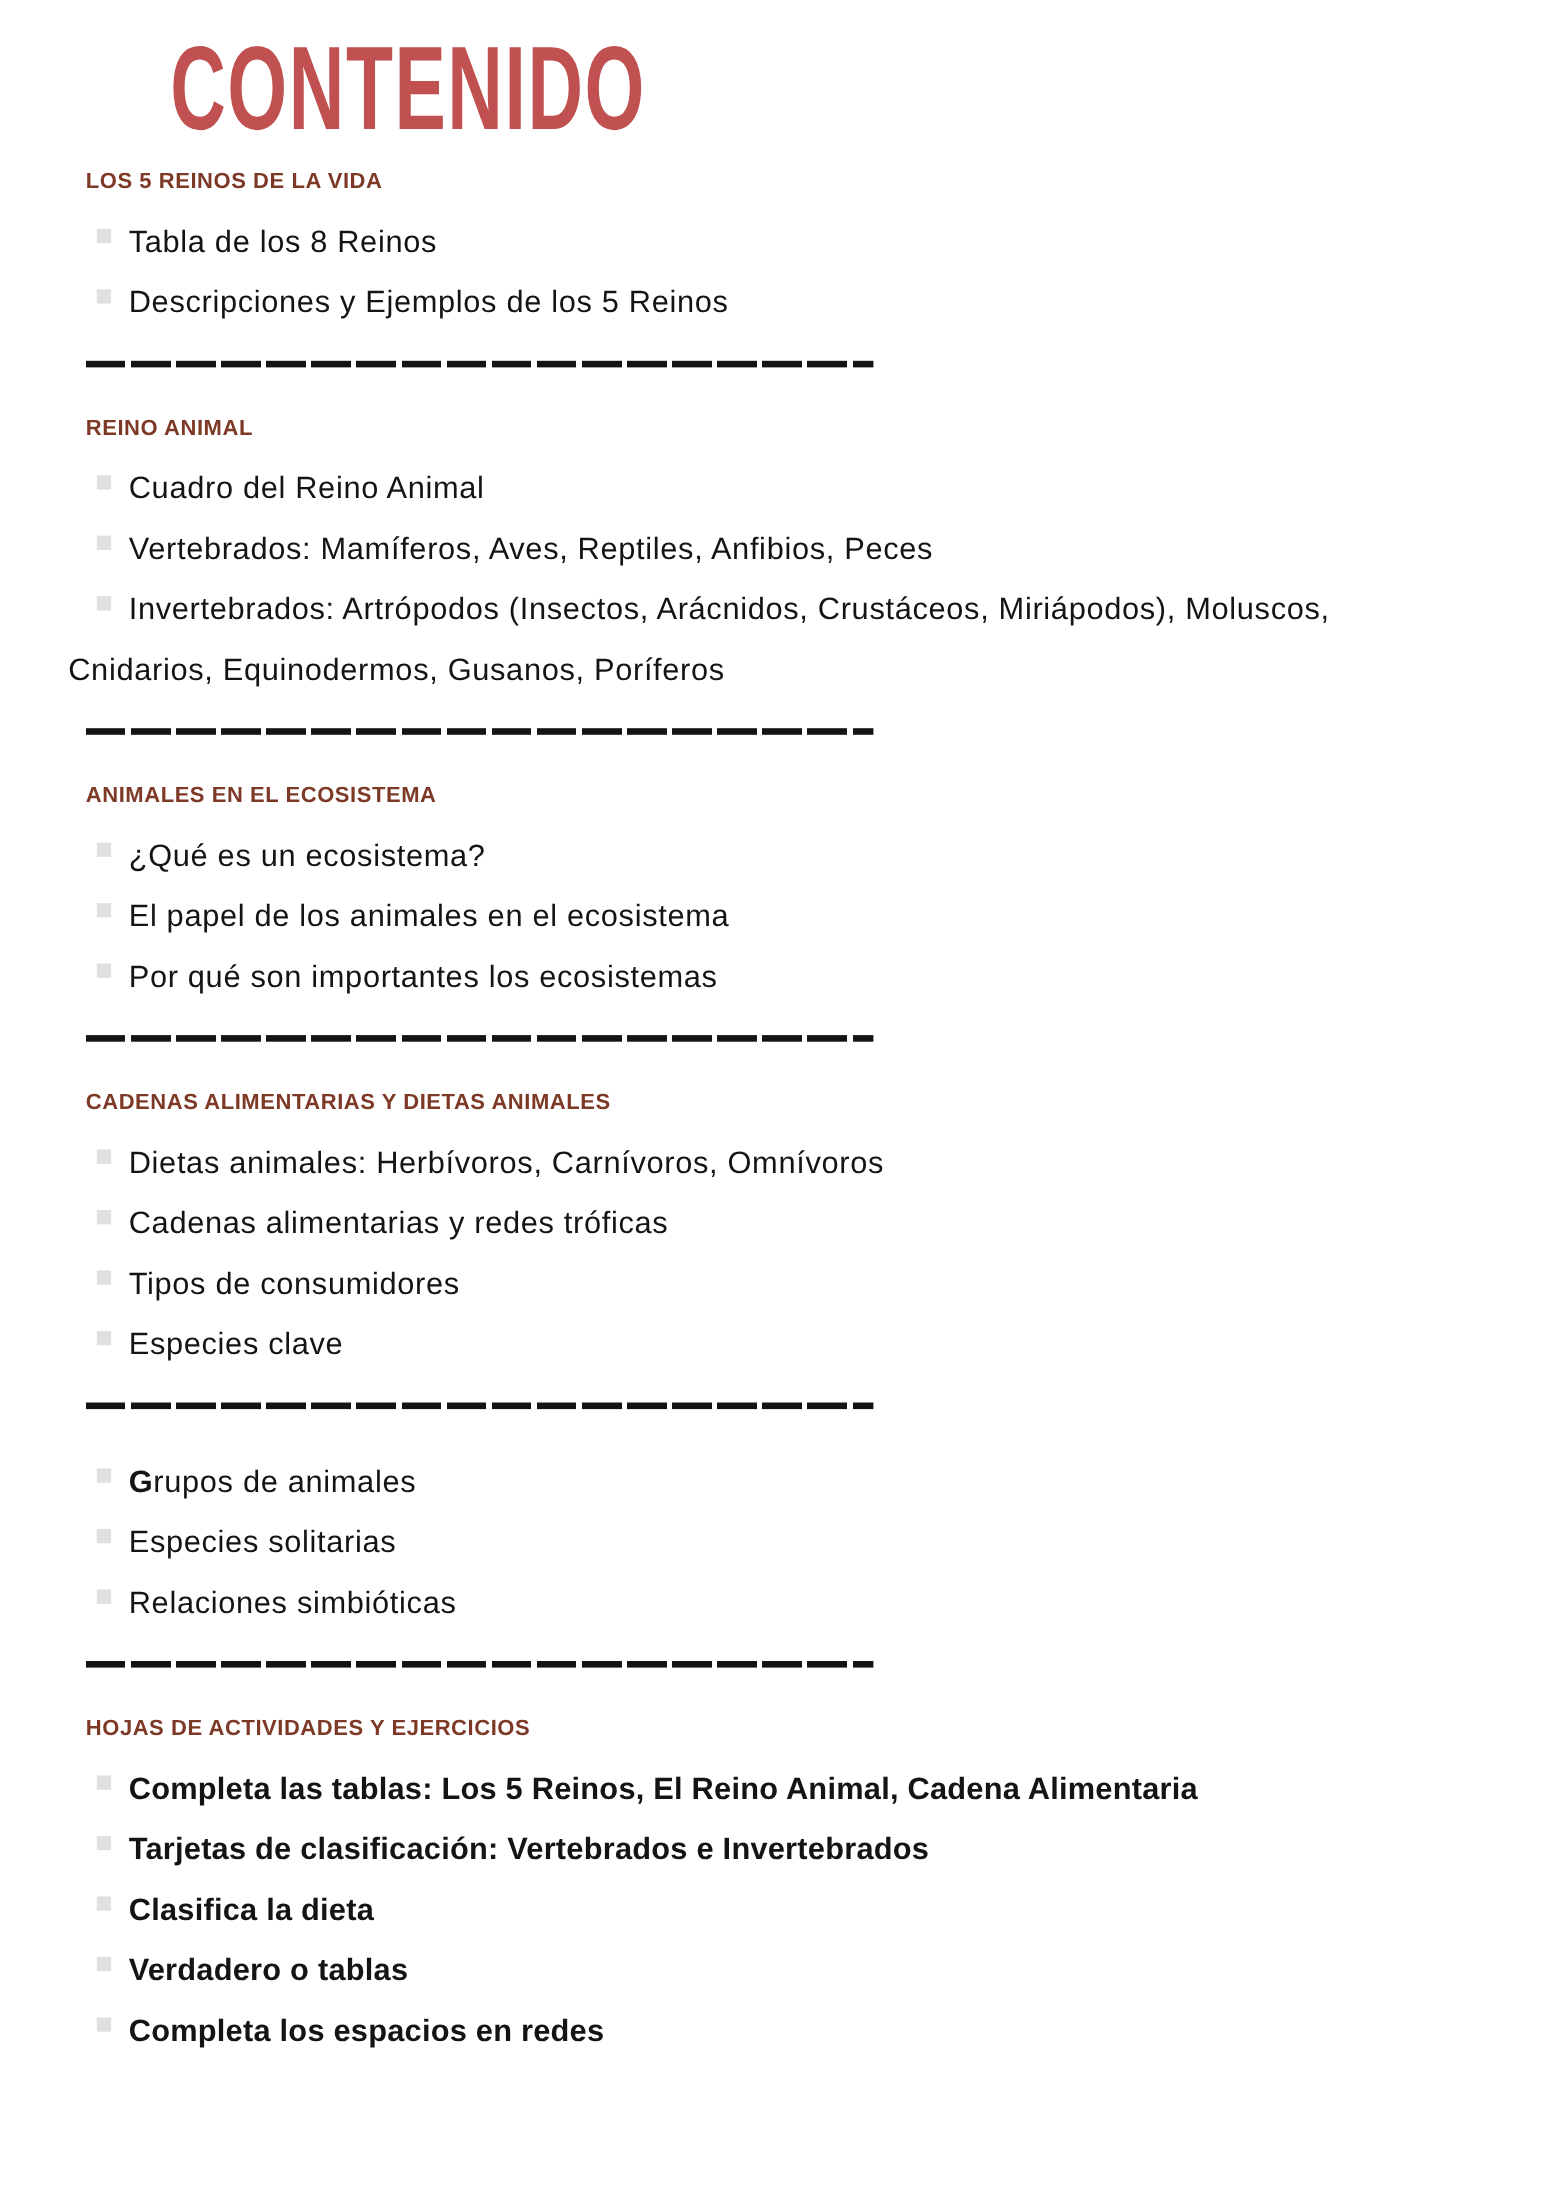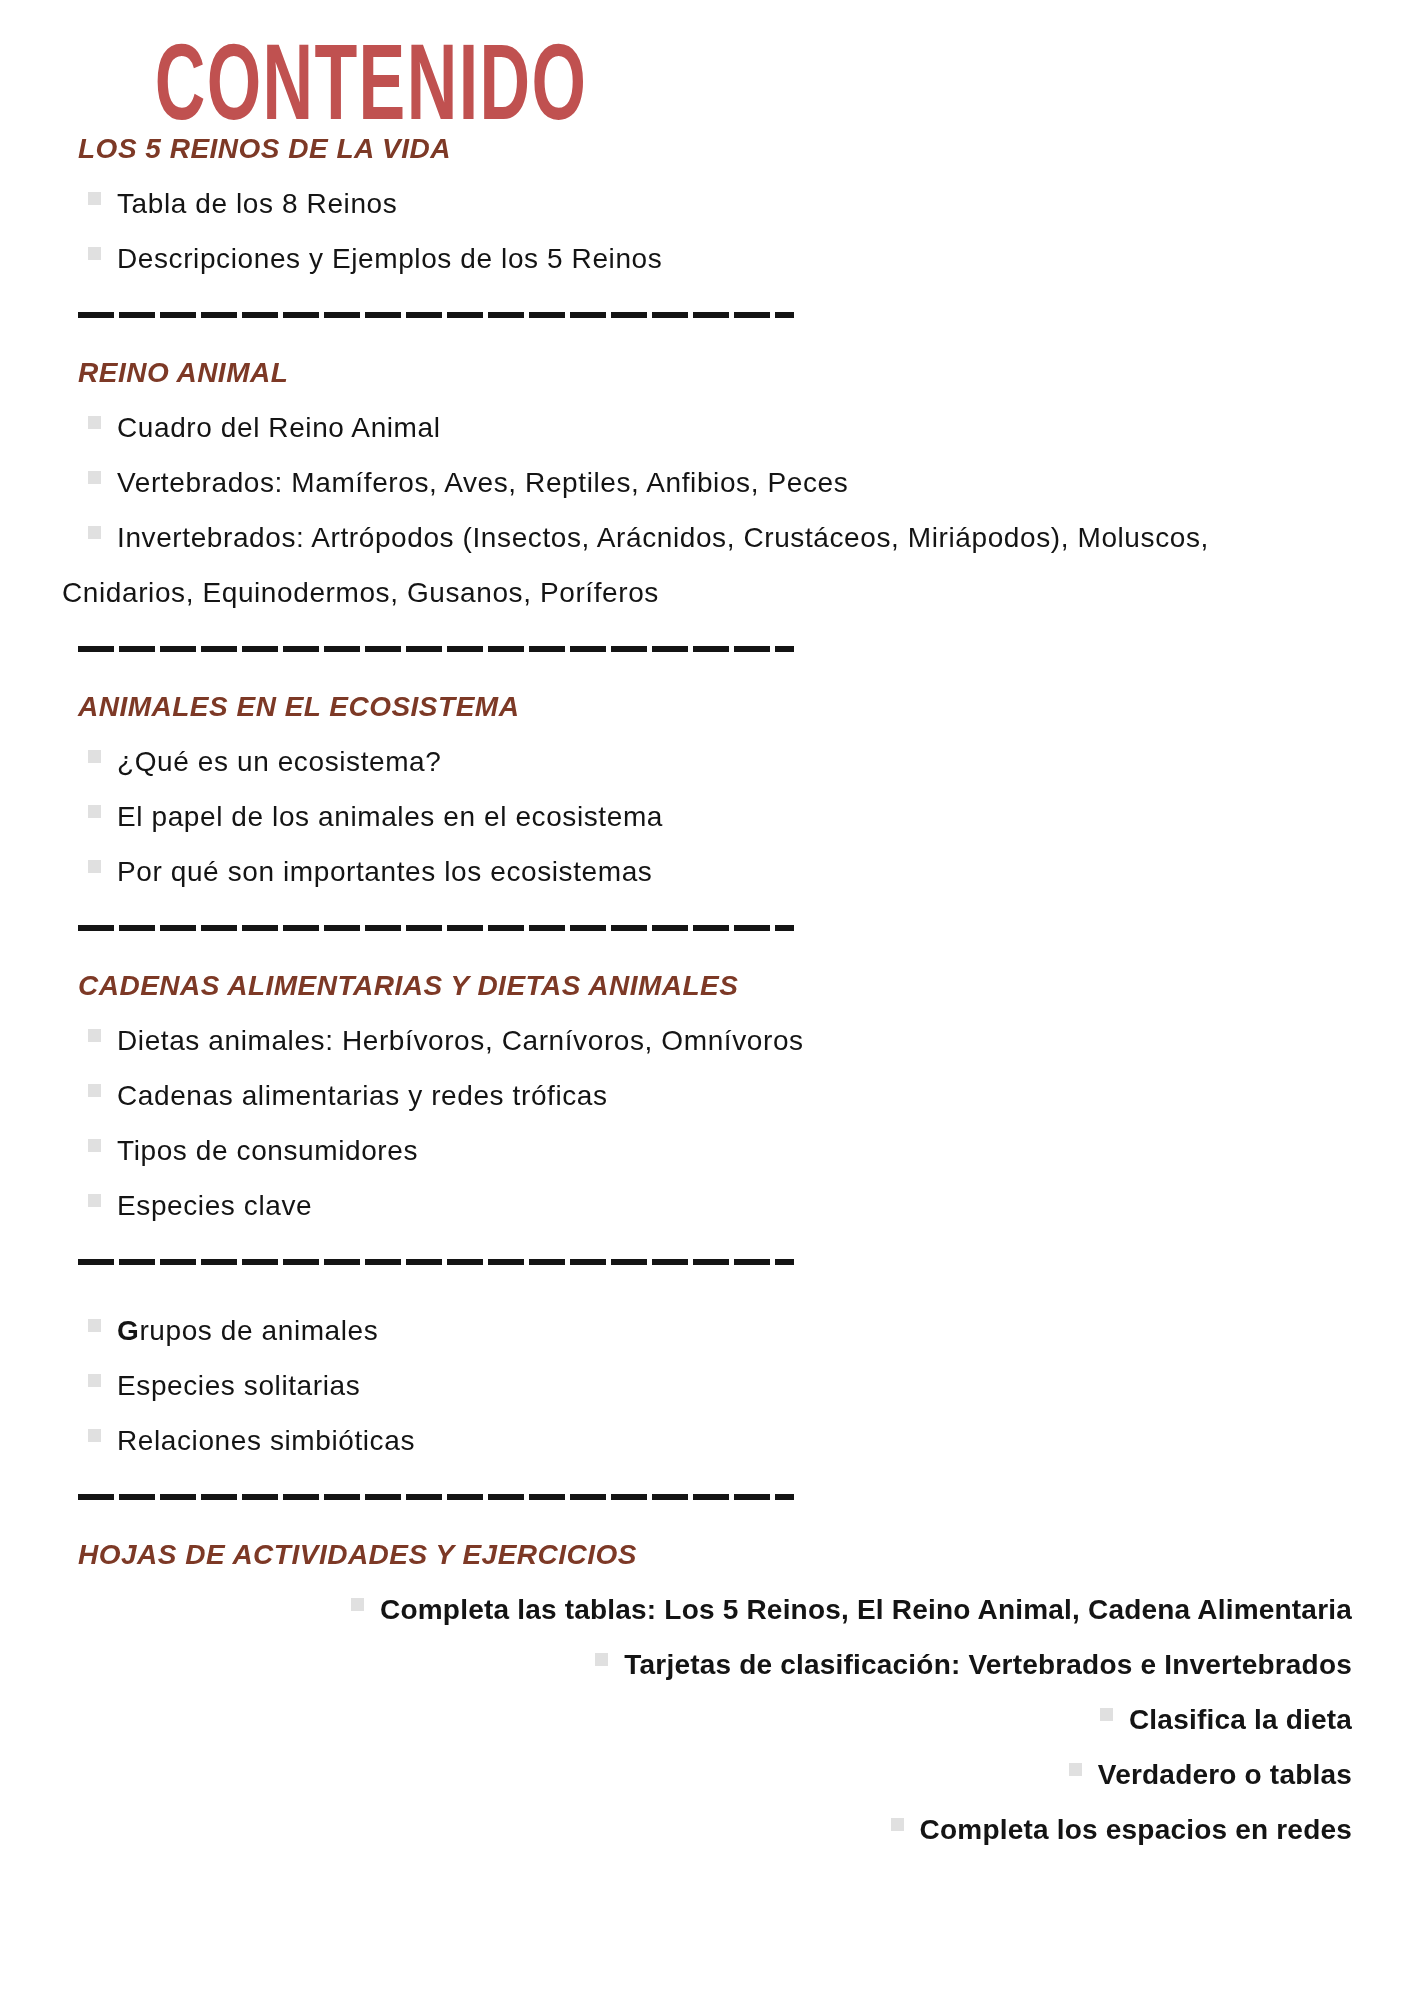--- a/index.html
+++ b/index.html
@@ -16,34 +16,33 @@
     display:inline-block;
     font-size:100px; font-weight:700; letter-spacing:2px;
     color:var(--title, #c05150);
     transform:scale(0.70, 1.08);
     transform-origin:center center;
     white-space:nowrap;
   }
 
   .section:first-of-type { margin-top:44px; }
   .section-header {
-    margin:0 0 10px 16px;
-    font-size:28px; line-height:34px; font-weight:700;
+    margin:16px 0 10px 16px;
+    font-size:20px; line-height:34px; font-weight:700;
     letter-spacing:0.5px;
     color:var(--header, #7d3926);
-    font-style:italic;
   }
   .item {
     font-size:28px; line-height:55px;
     letter-spacing:0.6px;
     text-indent:26px;
     max-width:1150px;
     color:var(--text, #141414);
   }
-  .section-activities .item { max-width:1290px; font-weight:700; letter-spacing:0.2px;text-align:right; }
+  .section-activities .item { max-width:1290px; font-weight:700; letter-spacing:0.2px; }
   .item b { font-weight:700; }
   .sq {
     display:inline-block; width:13px; height:13px;
     background:var(--bullet, #e0e0e0);
     margin-right:16px;
     position:relative; top:-8px;
   }
   .divider {
     height:6px; width:716px;
     margin:26px 0 38px 16px;

